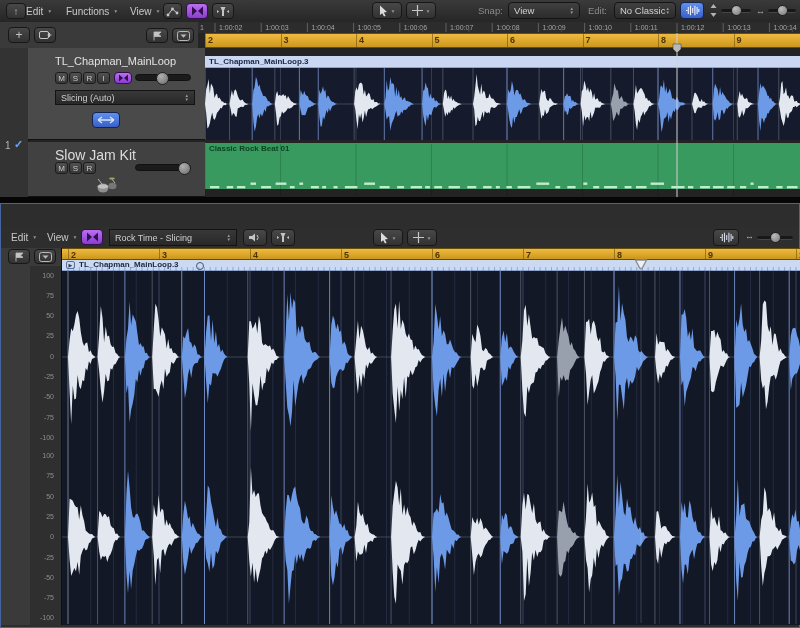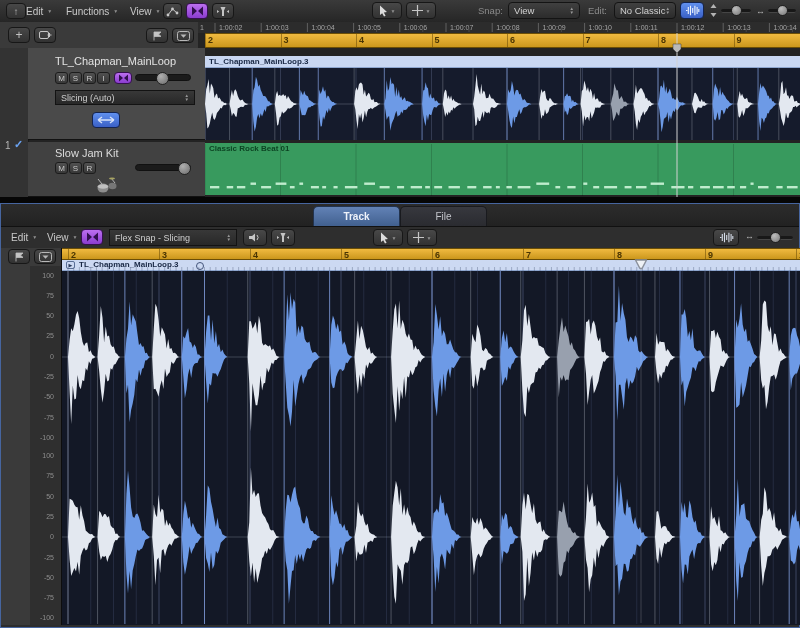--- a/index.html
+++ b/index.html
@@ -249,21 +249,21 @@
         </span>
     </div>
   </div>
 
   <div class="abs" style="left:205px;top:56px;width:595px;height:12px;background:#c9d7f2;border-bottom:1px solid #8ea6cf;box-sizing:border-box;">
     <span class="rtitle abs" style="left:4px;top:1px;">TL_Chapman_MainLoop.3</span>
   </div>
   <div class="abs" style="left:205px;top:68px;width:595px;height:72px;background:#151b2c;"></div>
 
   <div class="abs" style="left:28px;top:142px;width:177px;height:55px;background:#414141;border-bottom:1px solid #121212;box-sizing:border-box;">
-    <span class="abs" style="left:27px;top:5px;font-size:11px;color:#dcdcdc;">Slow Jam Kit</span>
+    <span class="abs" style="left:27px;top:5px;font-size:14px;color:#dcdcdc;">Slow Jam Kit</span>
     <div class="abs sq" style="left:27px;top:20px;">
         <span>M</span>
       </div>
     <div class="abs sq" style="left:41px;top:20px;">
         <span>S</span>
       </div>
     <div class="abs sq" style="left:55px;top:20px;">
         <span>R</span>
       </div>
     <div class="abs vslider" style="left:107px;top:22px;width:56px;">
@@ -273,52 +273,44 @@
       <svg width="26" height="18" viewBox="0 0 26 18">
           <ellipse cx="9" cy="12" rx="5.5" ry="4.5" fill="#8e8e8e"></ellipse>
           <ellipse cx="9" cy="10.5" rx="5.5" ry="2.2" fill="#c0c0c0"></ellipse>
           <ellipse cx="18.5" cy="10" rx="4" ry="3.2" fill="#777"></ellipse>
           <path d="M17 2 L21 7 M4 3 L8 8" stroke="#b5b5b5" stroke-width="1"></path>
           <ellipse cx="18" cy="2.5" rx="3" ry="1" fill="#a8a463"></ellipse>
         </svg>
     </span>
   </div>
 
-  <div class="abs" style="left:205px;top:143px;width:595px;height:52px;background:#389a5e;">
+  <div class="abs" style="left:205px;top:143px;width:595px;height:46px;background:#389a5e;">
     <span class="rtitle abs" style="left:4px;top:1px;color:#0c4423;">Classic Rock Beat 01</span>
   </div>
   <div class="abs" style="left:0;top:197px;width:800px;height:6px;background:#060606;"></div>
 
   <div class="abs" style="left:0;top:203px;width:798px;height:423px;border:1px solid #46659f;border-bottom-width:2px;background:#2d2d2d;box-sizing:content-box;"></div>
-  <div class="abs" style="left:1px;top:204px;width:798px;height:22px;background:linear-gradient(#2c2c2c,#222);border-bottom:1px solid #111;">
-    <div class="abs tab active" style="left:312px;top:2px;width:87px;height:20px;">
-        <span>Track</span>
-      </div>
-    <div class="abs tab inactive" style="left:399px;top:2px;width:87px;height:20px;">
-        <span>File</span>
-      </div>
-  </div>
   <div class="abs" style="left:1px;top:227px;width:798px;height:21px;background:#2e2e2e;border-bottom:1px solid #151515;">
     <div class="abs mbtn" style="left:10px;top:2px;">
       <span>Edit</span>
         <span class="chev">▼</span>
     </div>
     <div class="abs mbtn" style="left:46px;top:2px;">
       <span>View</span>
         <span class="chev">▼</span>
     </div>
     <div class="abs tbtn purple" style="left:80px;top:2px;width:22px;height:16px;">
       <span>
           <svg width="13" height="10" viewBox="0 0 13 10">
             <path d="M1 0.5 L6 5 L1 9.5 Z M12 0.5 L7 5 L12 9.5 Z" fill="#31104f"></path>
           </svg>
         </span>
     </div>
     <div class="abs ddrop" style="left:108px;top:2px;width:128px;height:17px;">
-      <span>Flex Snap - Slicing</span>
+      <span>Rock Time - Slicing</span>
       <span class="stepper"></span>
     </div>
     <div class="abs tbtn" style="left:242px;top:2px;width:24px;height:17px;">
       <span>
           <svg width="14" height="11" viewBox="0 0 14 11">
             <path d="M1 4 H4 L7 1.5 V9.5 L4 7 H1 Z" fill="#c6c6c6"></path>
             <path d="M9 3 Q11.3 5.5 9 8" stroke="#c6c6c6" fill="none" stroke-width="1"></path>
           </svg>
         </span>
     </div>

